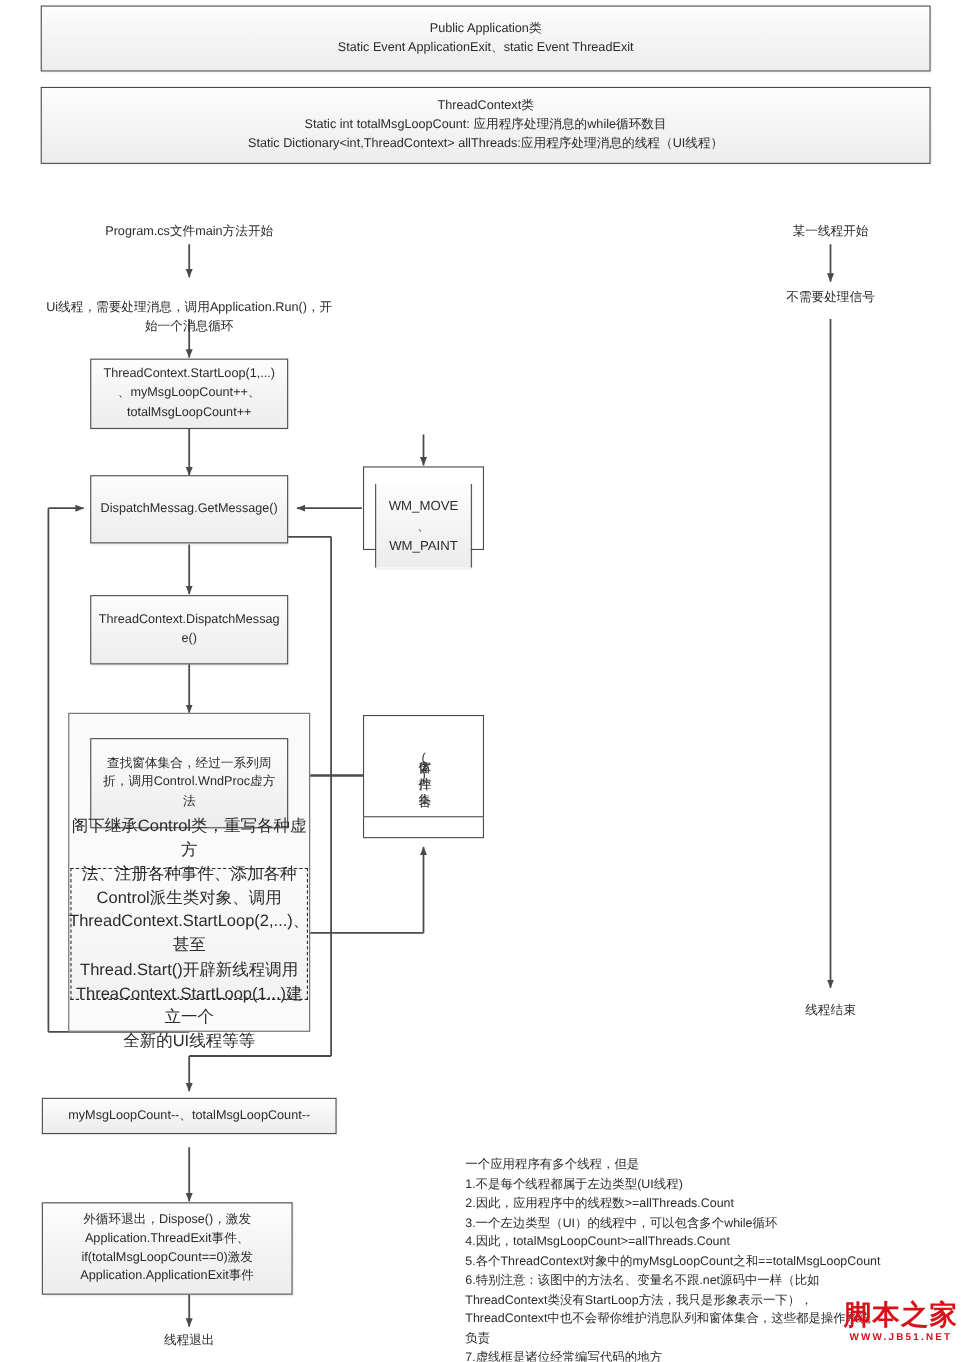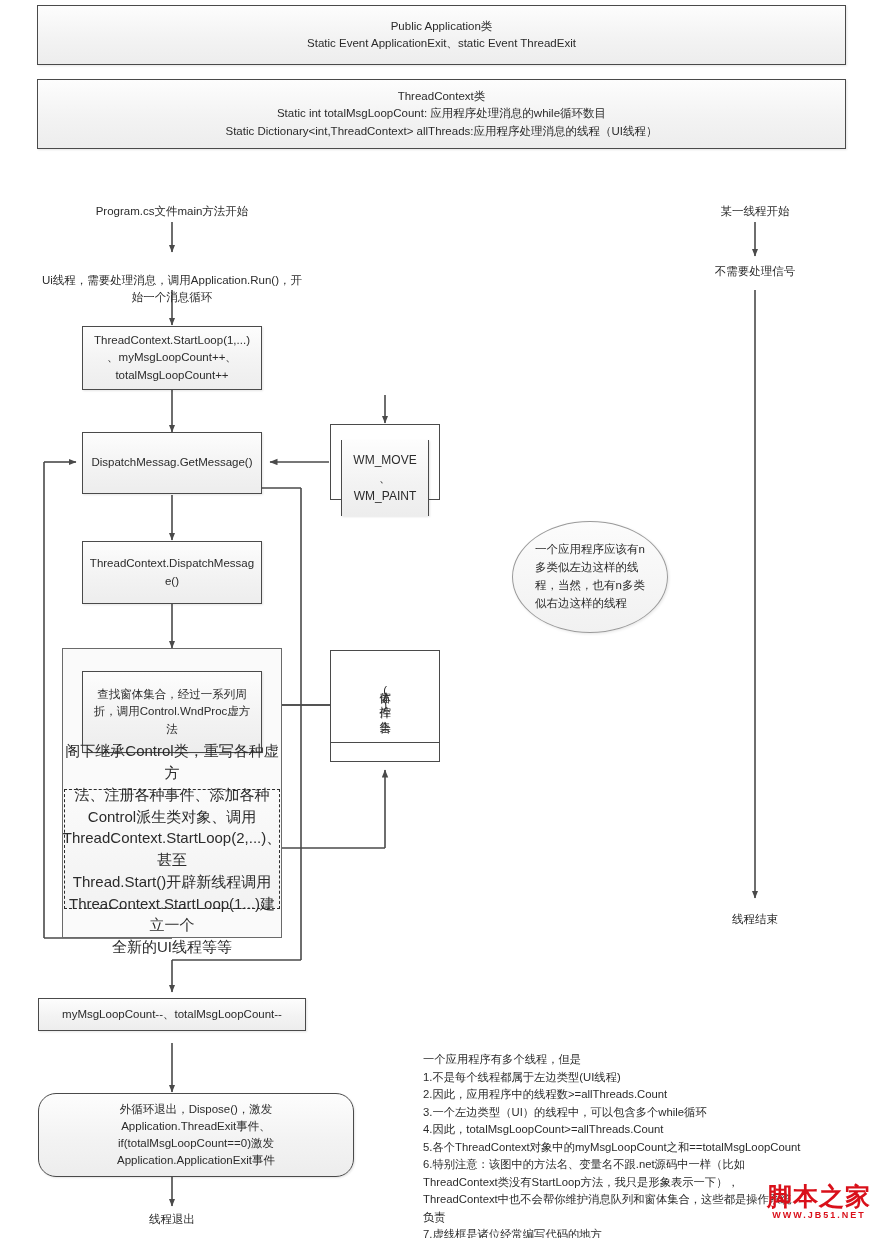--- a/index.html
+++ b/index.html
@@ -190,21 +190,21 @@
   <div class="box dashed" style="left:64px; top:789px; width:216px; height:120px; font-size:15px; line-height:1.45; white-space:pre-line;">阁下继承Control类，重写各种虚方
 法、注册各种事件、添加各种
 Control派生类对象、调用
 ThreadContext.StartLoop(2,...)、甚至
 Thread.Start()开辟新线程调用
 ThreaContext.StartLoop(1...)建立一个
 全新的UI线程等等</div>
 
   <div class="box" style="left:38px; top:998px; width:268px; height:33px;">myMsgLoopCount--、totalMsgLoopCount--</div>
 
-  <div class="box" style="left:38px; top:1093px; width:316px; height:84px; white-space:pre-line;border-radius:18px;">外循环退出，Dispose()，激发
+  <div class="box" style="left:38px; top:1093px; width:228px; height:84px; white-space:pre-line;">外循环退出，Dispose()，激发
 Application.ThreadExit事件、
 if(totalMsgLoopCount==0)激发
 Application.ApplicationExit事件</div>
 
   <div class="lbl" style="left:107px; top:1211px; width:130px;">线程退出</div>
 
   <div style="position:absolute; left:330px; top:424px; width:110px; height:76px;">
     <div class="box plain" style="left:0; top:0; width:110px; height:76px; background:#ffffff;"></div>
     <div class="box" style="left:11px; top:16px; width:88px; height:76px; border-top:none; border-bottom:none; border-left:1px solid #4a4a4a; border-right:1px solid #4a4a4a; font-size:12px; white-space:pre-line;">WM_MOVE
 、
@@ -216,21 +216,20 @@
     <div class="box plain" style="left:0; top:0; width:110px; height:93px; border-bottom:1px solid #4a4a4a;"></div>
     <div class="vtext" style="position:absolute; left:0; top:8px; width:110px; height:80px; display:flex; align-items:center; justify-content:center; color:#2b2b2b;">窗体(控件)集合</div>
   </div>
 
   <div class="lbl" style="left:690px; top:203px; width:130px;">某一线程开始</div>
 
   <div class="lbl" style="left:685px; top:263px; width:140px;">不需要处理信号</div>
 
   <div class="lbl" style="left:690px; top:911px; width:130px;">线程结束</div>
 
-  <div class="ellipse" style="left:512px; top:521px; width:156px; height:112px;">一个应用程序应该有n多类似左边这样的线程，当然，也有n多类似右边这样的线程</div>
 
   <div class="notes" style="left:423px; top:1051px; width:452px;">一个应用程序有多个线程，但是
 1.不是每个线程都属于左边类型(UI线程)
 2.因此，应用程序中的线程数&gt;=allThreads.Count
 3.一个左边类型（UI）的线程中，可以包含多个while循环
 4.因此，totalMsgLoopCount&gt;=allThreads.Count
 5.各个ThreadContext对象中的myMsgLoopCount之和==totalMsgLoopCount
 6.特别注意：该图中的方法名、变量名不跟.net源码中一样（比如
 ThreadContext类没有StartLoop方法，我只是形象表示一下），
 ThreadContext中也不会帮你维护消息队列和窗体集合，这些都是操作系统

